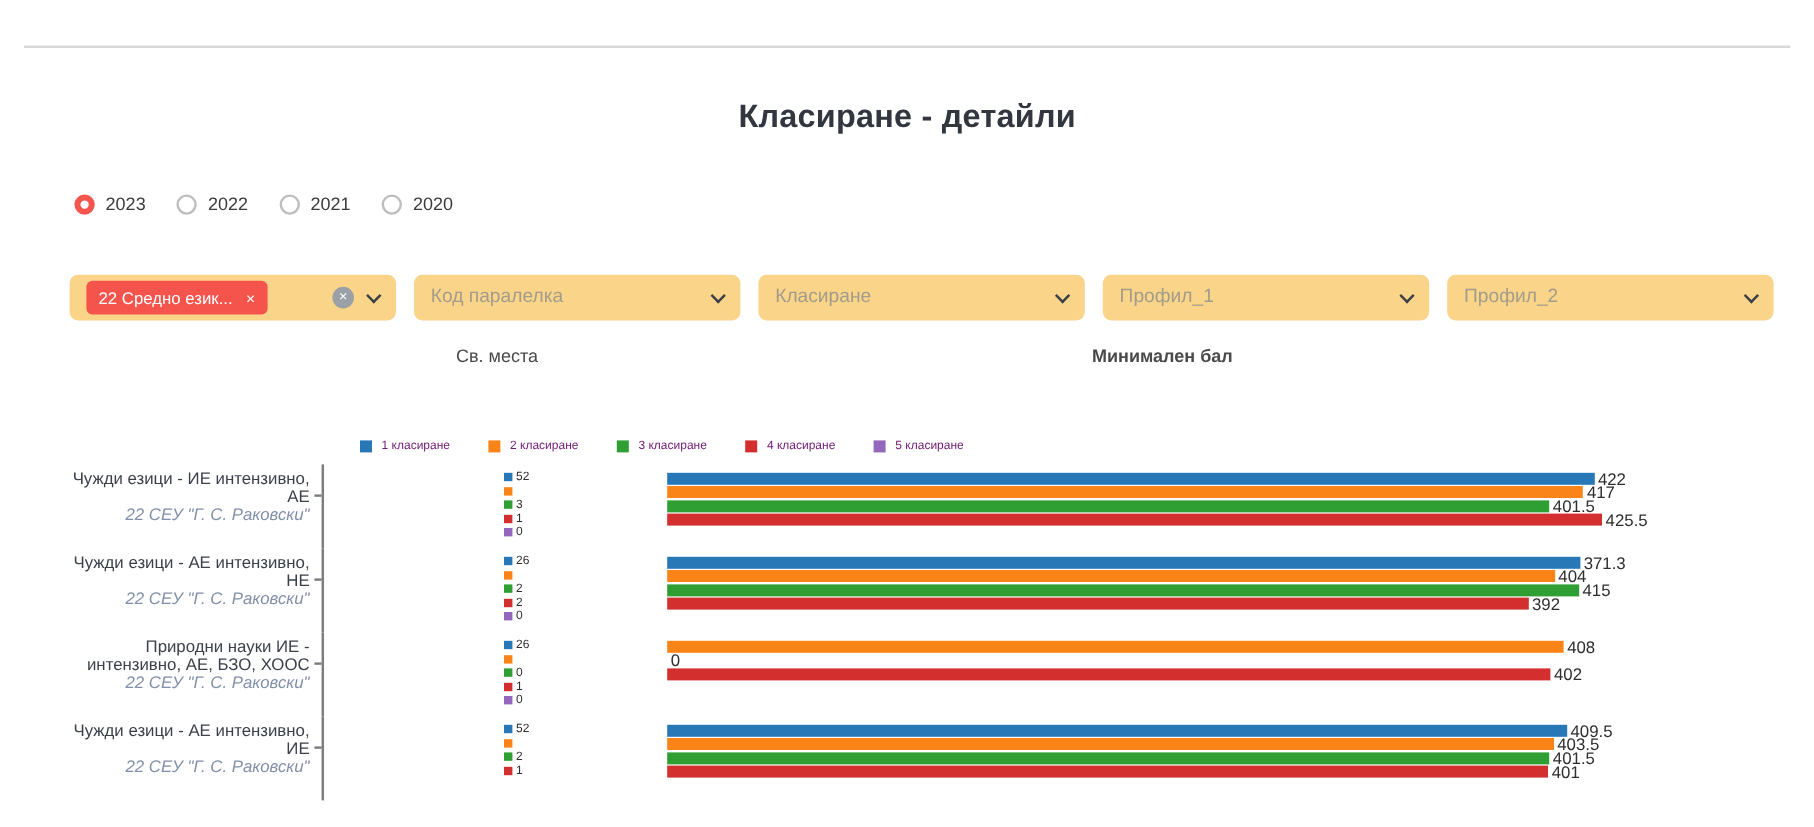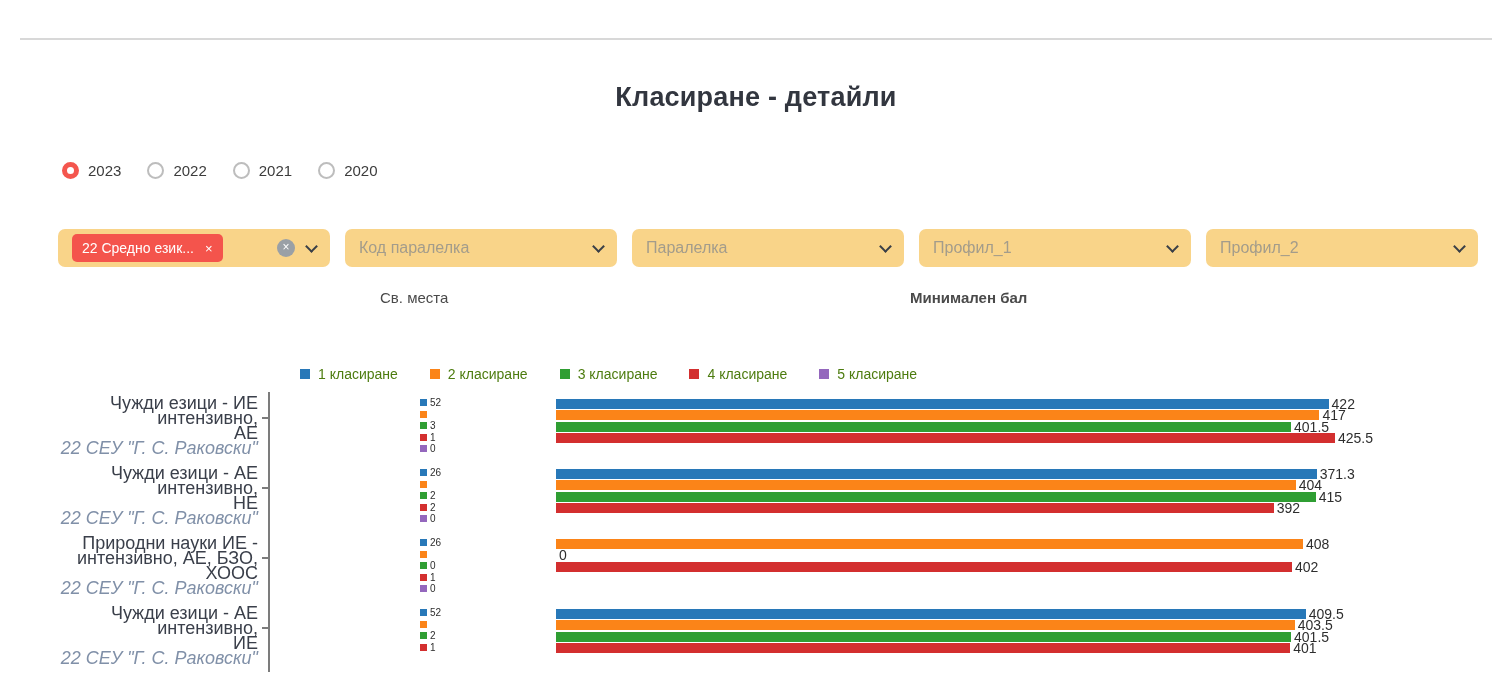--- a/index.html
+++ b/index.html
@@ -35,26 +35,26 @@
 
   .col-label { position:absolute; font-size:15px; color:#4a4a4a; top:289px; }
   .col-label.places-label { left:380px; }
   .col-label.minscore-label { left:910px;font-weight:bold; }
 
   
   .chart { position:absolute; top:366px; left:60px; width:1410px; }
   .legend { display:flex; gap:32px; margin-left:240px; align-items:center; }
   .legend-item { display:flex; align-items:center; gap:8px; }
   .legend-sq { width:10px; height:10px; }
-  .legend-text { font-size:14px; color:#4d7c0f; }
+  .legend-text { font-size:10px; color:#701a75; }
 
   .chart-body { position:relative; margin-top:10px; }
   .group-row { display:flex; height:70px; position:relative; }
   .tick { position:absolute; left:202px; top:25px; width:6px; height:2px; background:#7c7c7c; }
-  .ylabel { width:208px; text-align:right; padding:4px 10px 0 0; font-size:18px;
+  .ylabel { width:208px; text-align:right; padding:4px 10px 0 0; font-size:14px;
     color:#3a3f4a; line-height:15px; }
   .ylabel .school { font-style:italic; color:#8090a8; }
   .plot { flex:1; border-left:2px solid #7c7c7c; display:flex; padding-top:5px; }
   .places { width:136px; margin-left:150px; flex:none; }
   .place-row { display:flex; align-items:center; height:11.5px; gap:3px; }
   .place-sq { width:7px; height:7px; flex:none; }
   .place-val { font-size:10px; color:#2e2e2e; }
   .bars { flex:1; padding-top:1px; }
   .bar-row { display:flex; align-items:center; height:11.5px; }
   .bar { height:10px; flex:none; }
@@ -93,21 +93,21 @@
       <span class="chip-x">×</span>
     </span>
     <span class="clear-btn">×</span>
     <span class="chevron"></span>
   </div>
   <div class="filter">
     <span class="filter-placeholder">Код паралелка</span>
     <span class="chevron"></span>
   </div>
   <div class="filter">
-    <span class="filter-placeholder">Паралелка</span>
+    <span class="filter-placeholder">Класиране</span>
     <span class="chevron"></span>
   </div>
   <div class="filter">
     <span class="filter-placeholder">Профил_1</span>
     <span class="chevron"></span>
   </div>
   <div class="filter">
     <span class="filter-placeholder">Профил_2</span>
     <span class="chevron"></span>
   </div>

